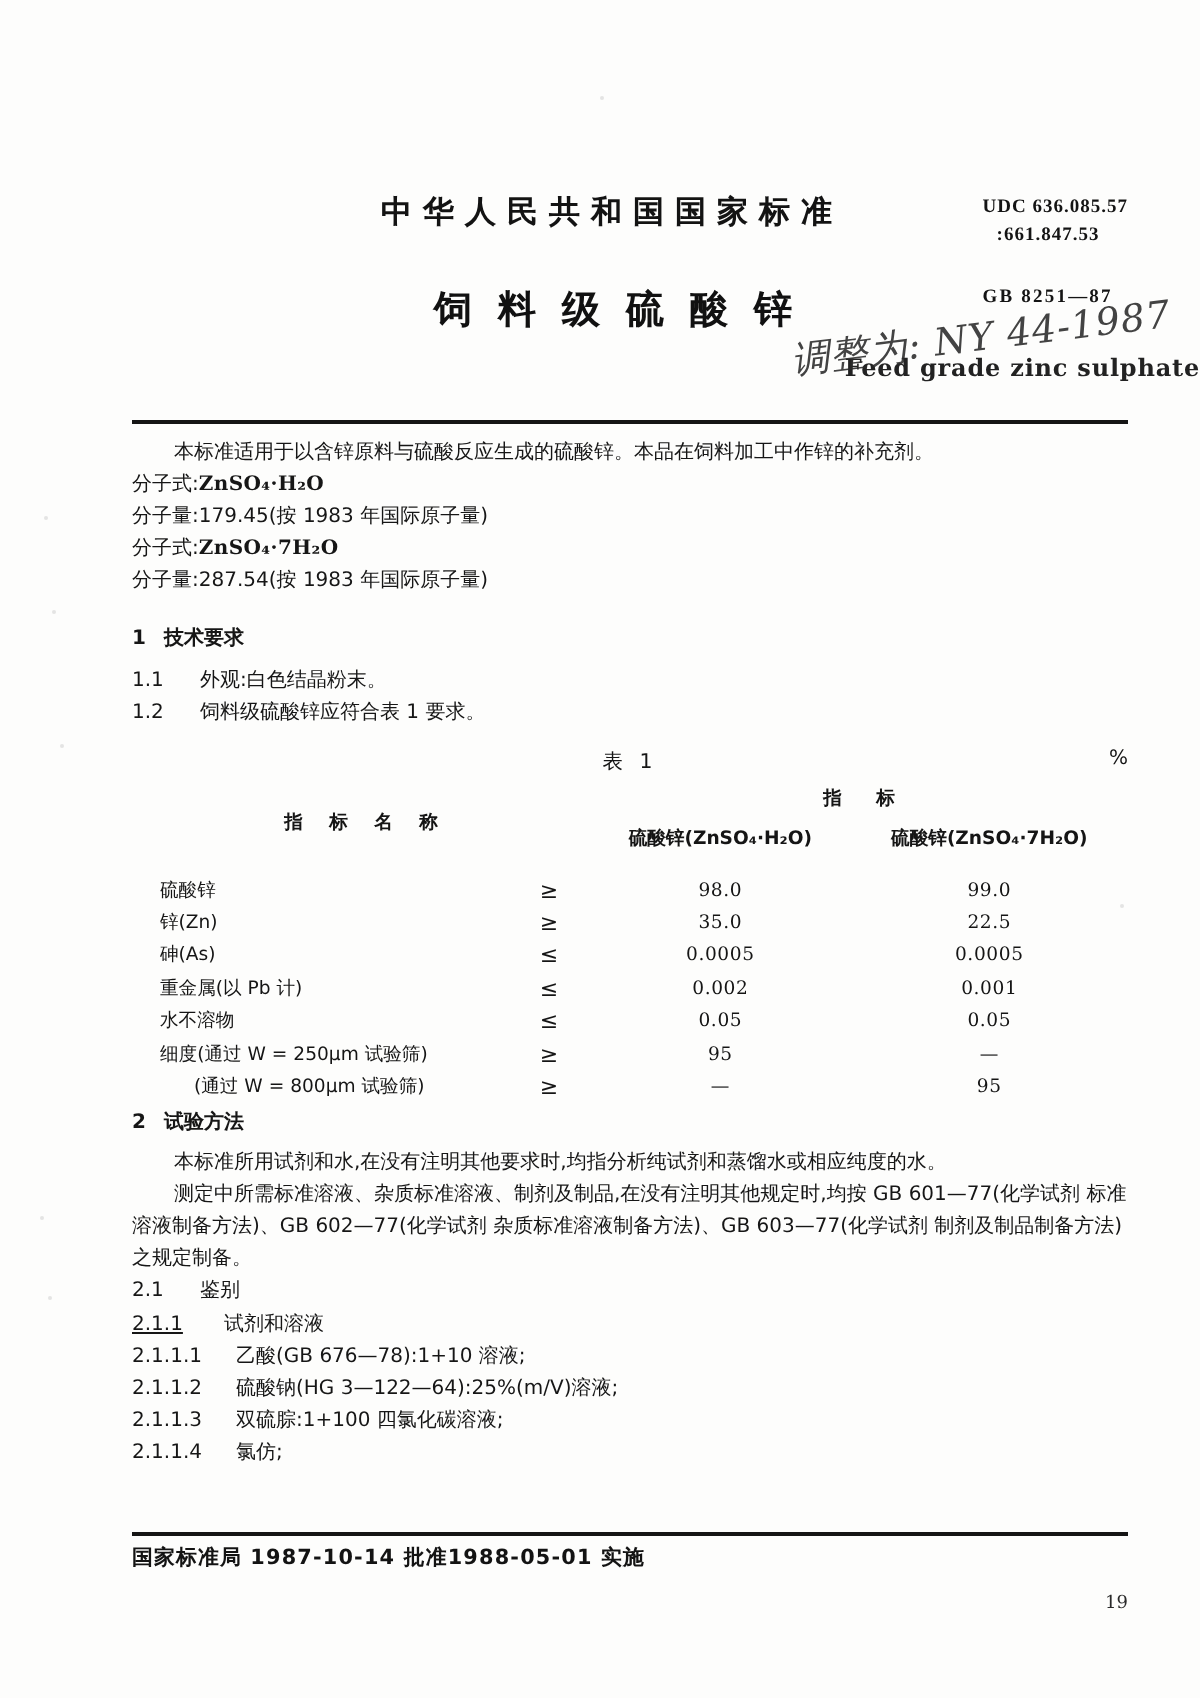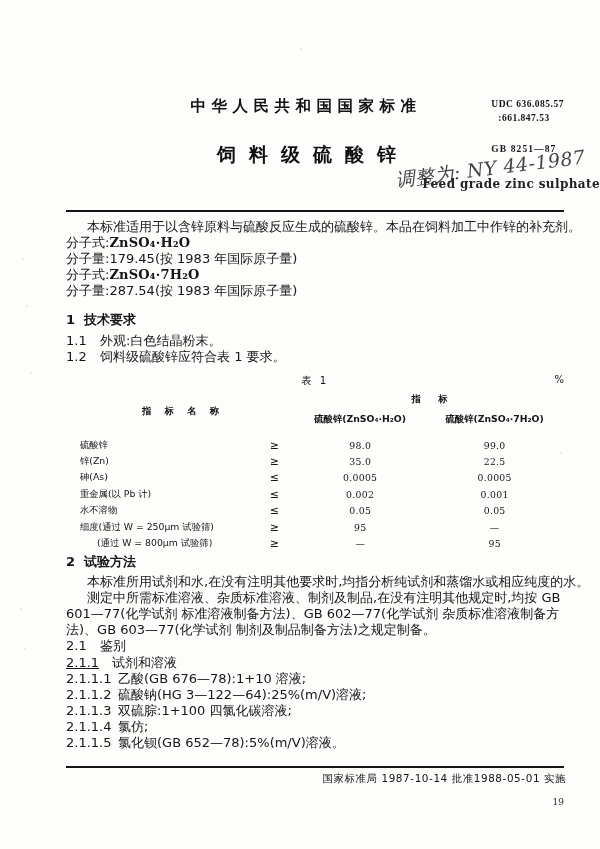--- a/index.html
+++ b/index.html
@@ -101,21 +101,21 @@
     top: 766px;
     border-top: 2.2px solid #151515;
   }
 
   
   .body {
     position: absolute;
     left: 66px;
     right: 36px;
     top: 219px;
-    font-size: 13px;
+    font-size: 10px;
     line-height: 16.1px;
     color: #161616;
   }
   .p { white-space: nowrap; }
   .p.wrap { white-space: normal; }
   .indent { text-indent: 21px; }
   .sec-h {
     font-weight: bold;
     margin-top: 13px;
     margin-bottom: 4px;
@@ -209,27 +209,27 @@
     font-family: "DejaVu Serif", "Liberation Serif", serif;
     letter-spacing: 0.3px;
   }
   td.pad-first { padding-top: 6px !important; }
   td.pad-last  { padding-bottom: 5px !important; }
 
   
   .footer {
     position: absolute;
     left: 66px;
-    right: 34px;
+    right: 18px;
     top: 772px;
     display: flex;
-    justify-content: flex-end;
+    justify-content: flex-start;
     align-items: baseline;
     font-size: 10.4px;
-    font-weight: normal;
+    font-weight: bold;
     color: #131313;
     letter-spacing: 0.6px;
   }
   .page-no {
     position: absolute;
     right: 36px;
     top: 797px;
     font-family: "DejaVu Serif", "Liberation Serif", serif;
     font-size: 9px;
     color: #2a2a2a;
@@ -393,23 +393,20 @@
     </div>
     <div class="p li">
       <span class="num l5">2.1.1.2</span><span>硫酸钠(HG 3—122—64):25%(m/V)溶液;</span>
     </div>
     <div class="p li">
       <span class="num l5">2.1.1.3</span><span>双硫腙:1+100 四氯化碳溶液;</span>
     </div>
     <div class="p li">
       <span class="num l5">2.1.1.4</span><span>氯仿;</span>
     </div>
-    <div class="p li">
-      <span class="num l5">2.1.1.5</span><span>氯化钡(GB 652—78):5%(m/V)溶液。</span>
-    </div>
   </div>
 
   <div class="rule-bottom"></div>
 
   <div class="footer">
     <span>国家标准局 1987-10-14 批准</span>
     <span>1988-05-01 实施</span>
   </div>
 
   <div class="page-no">19</div>

